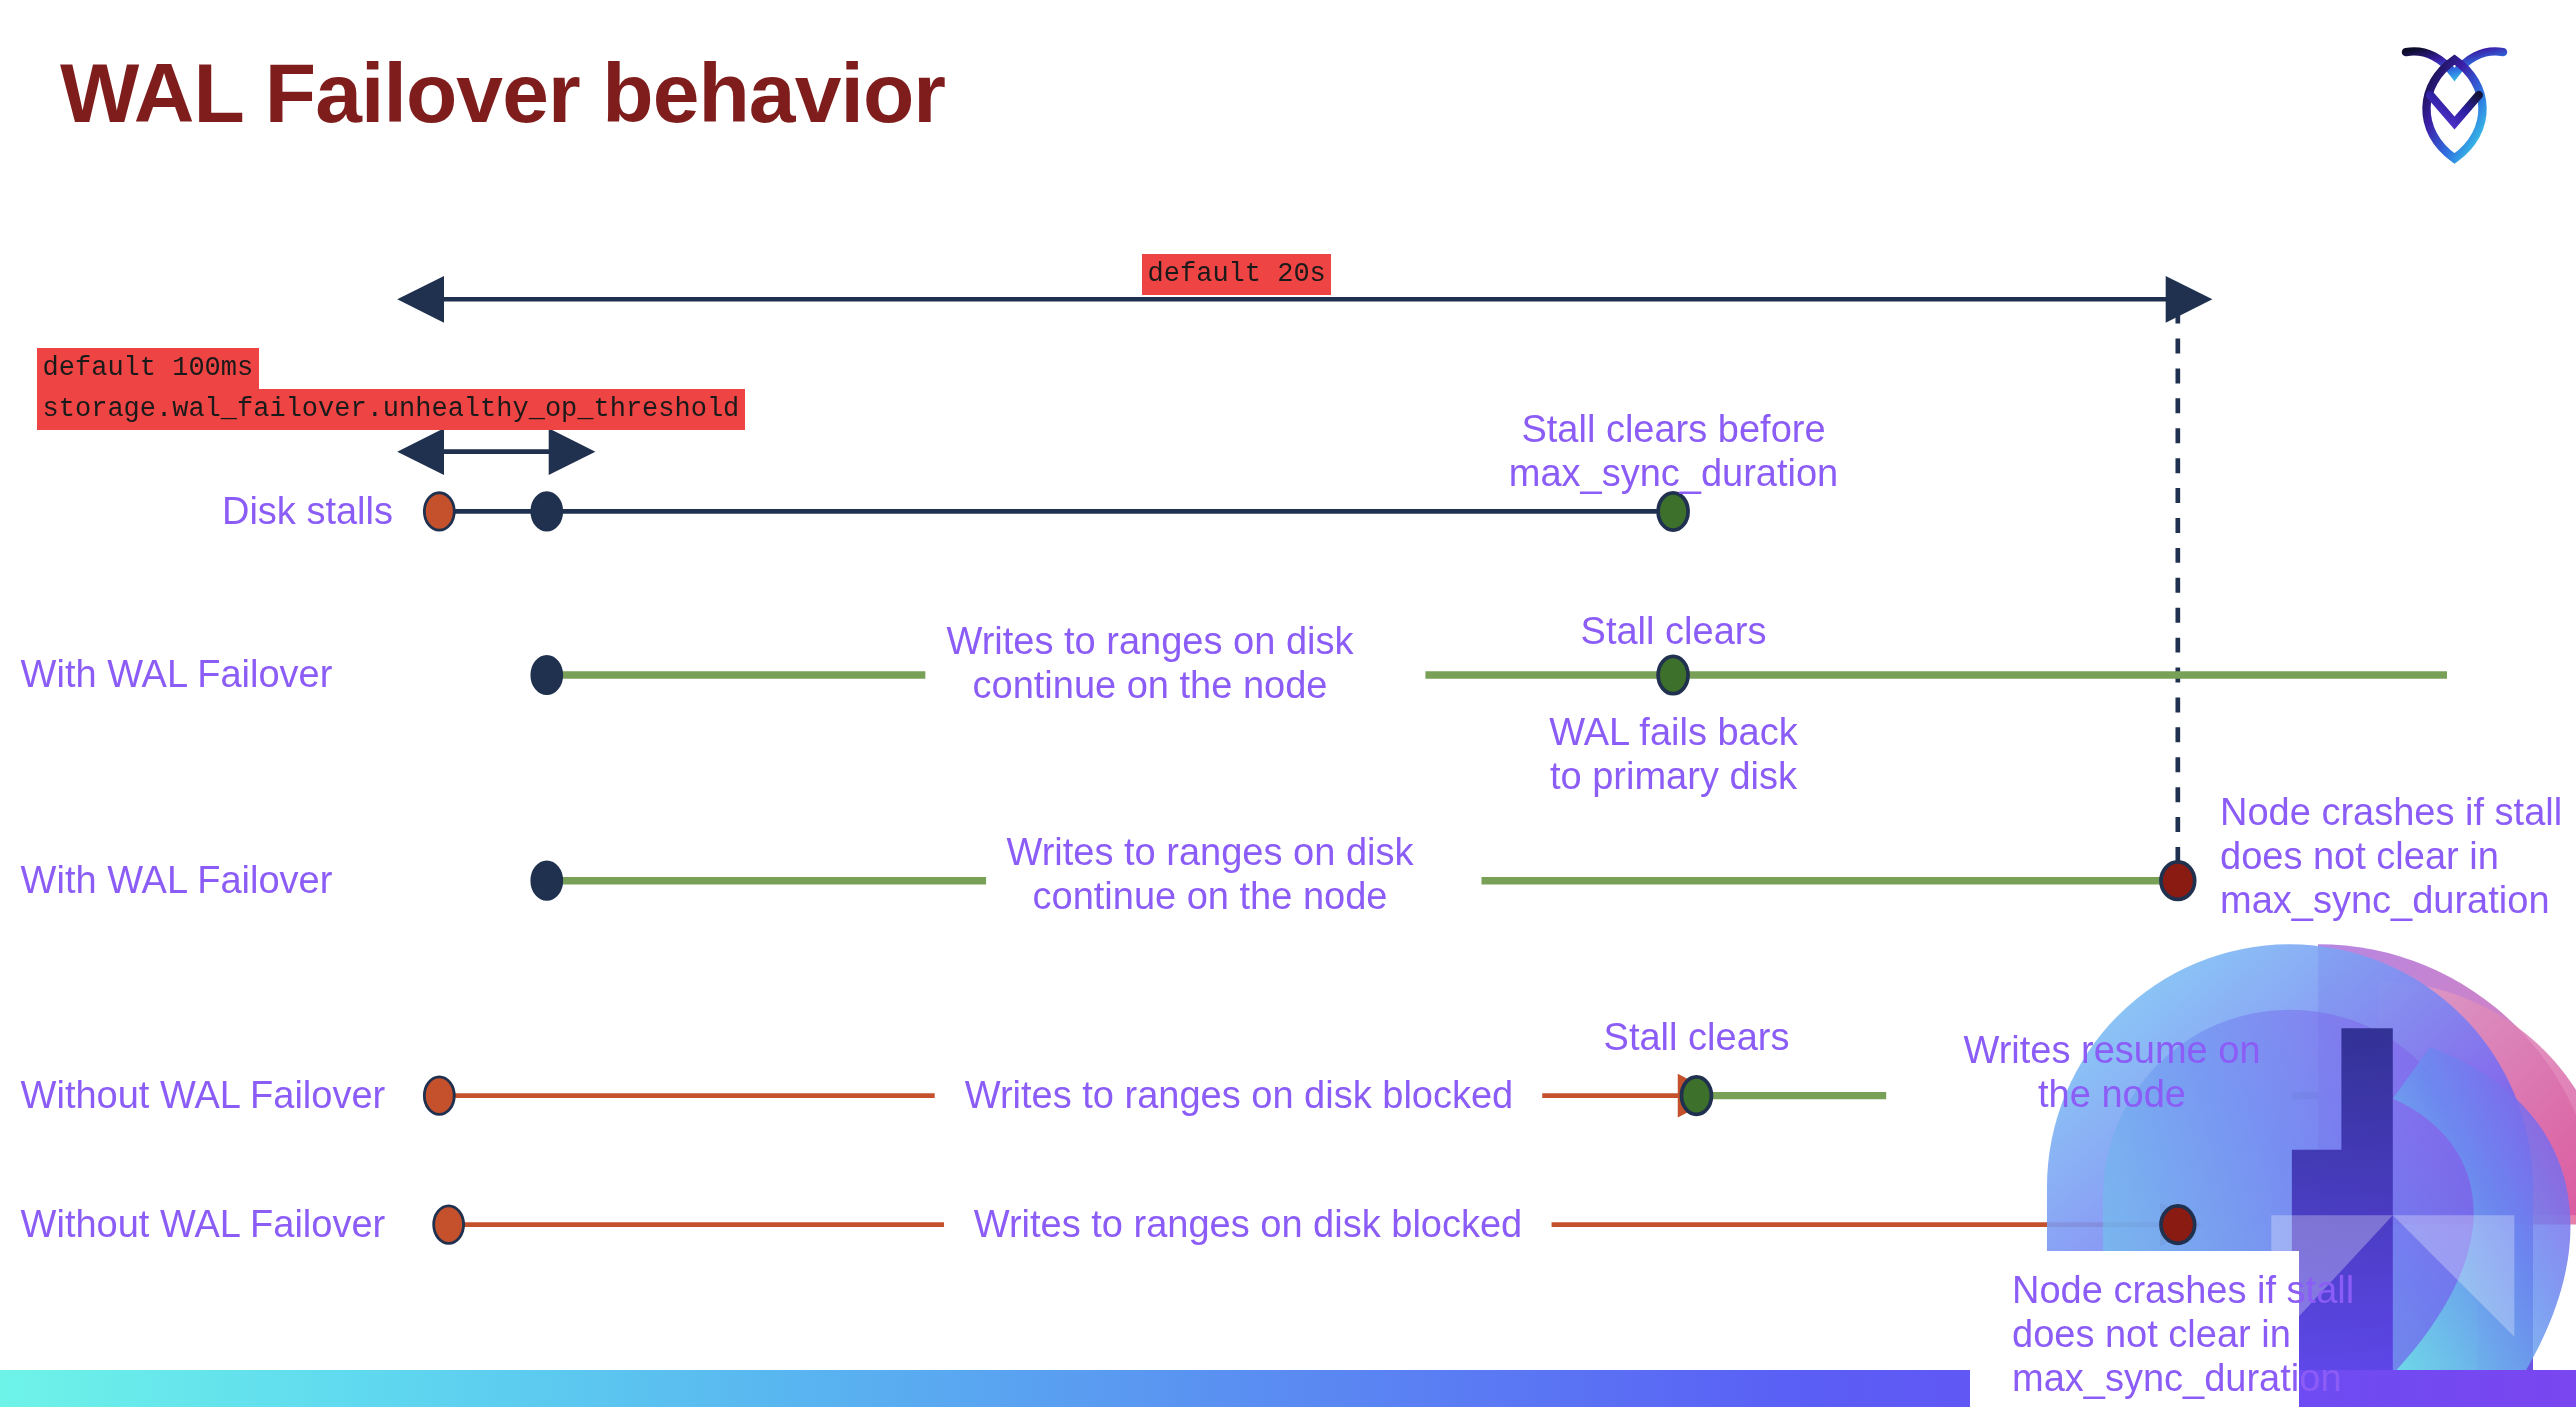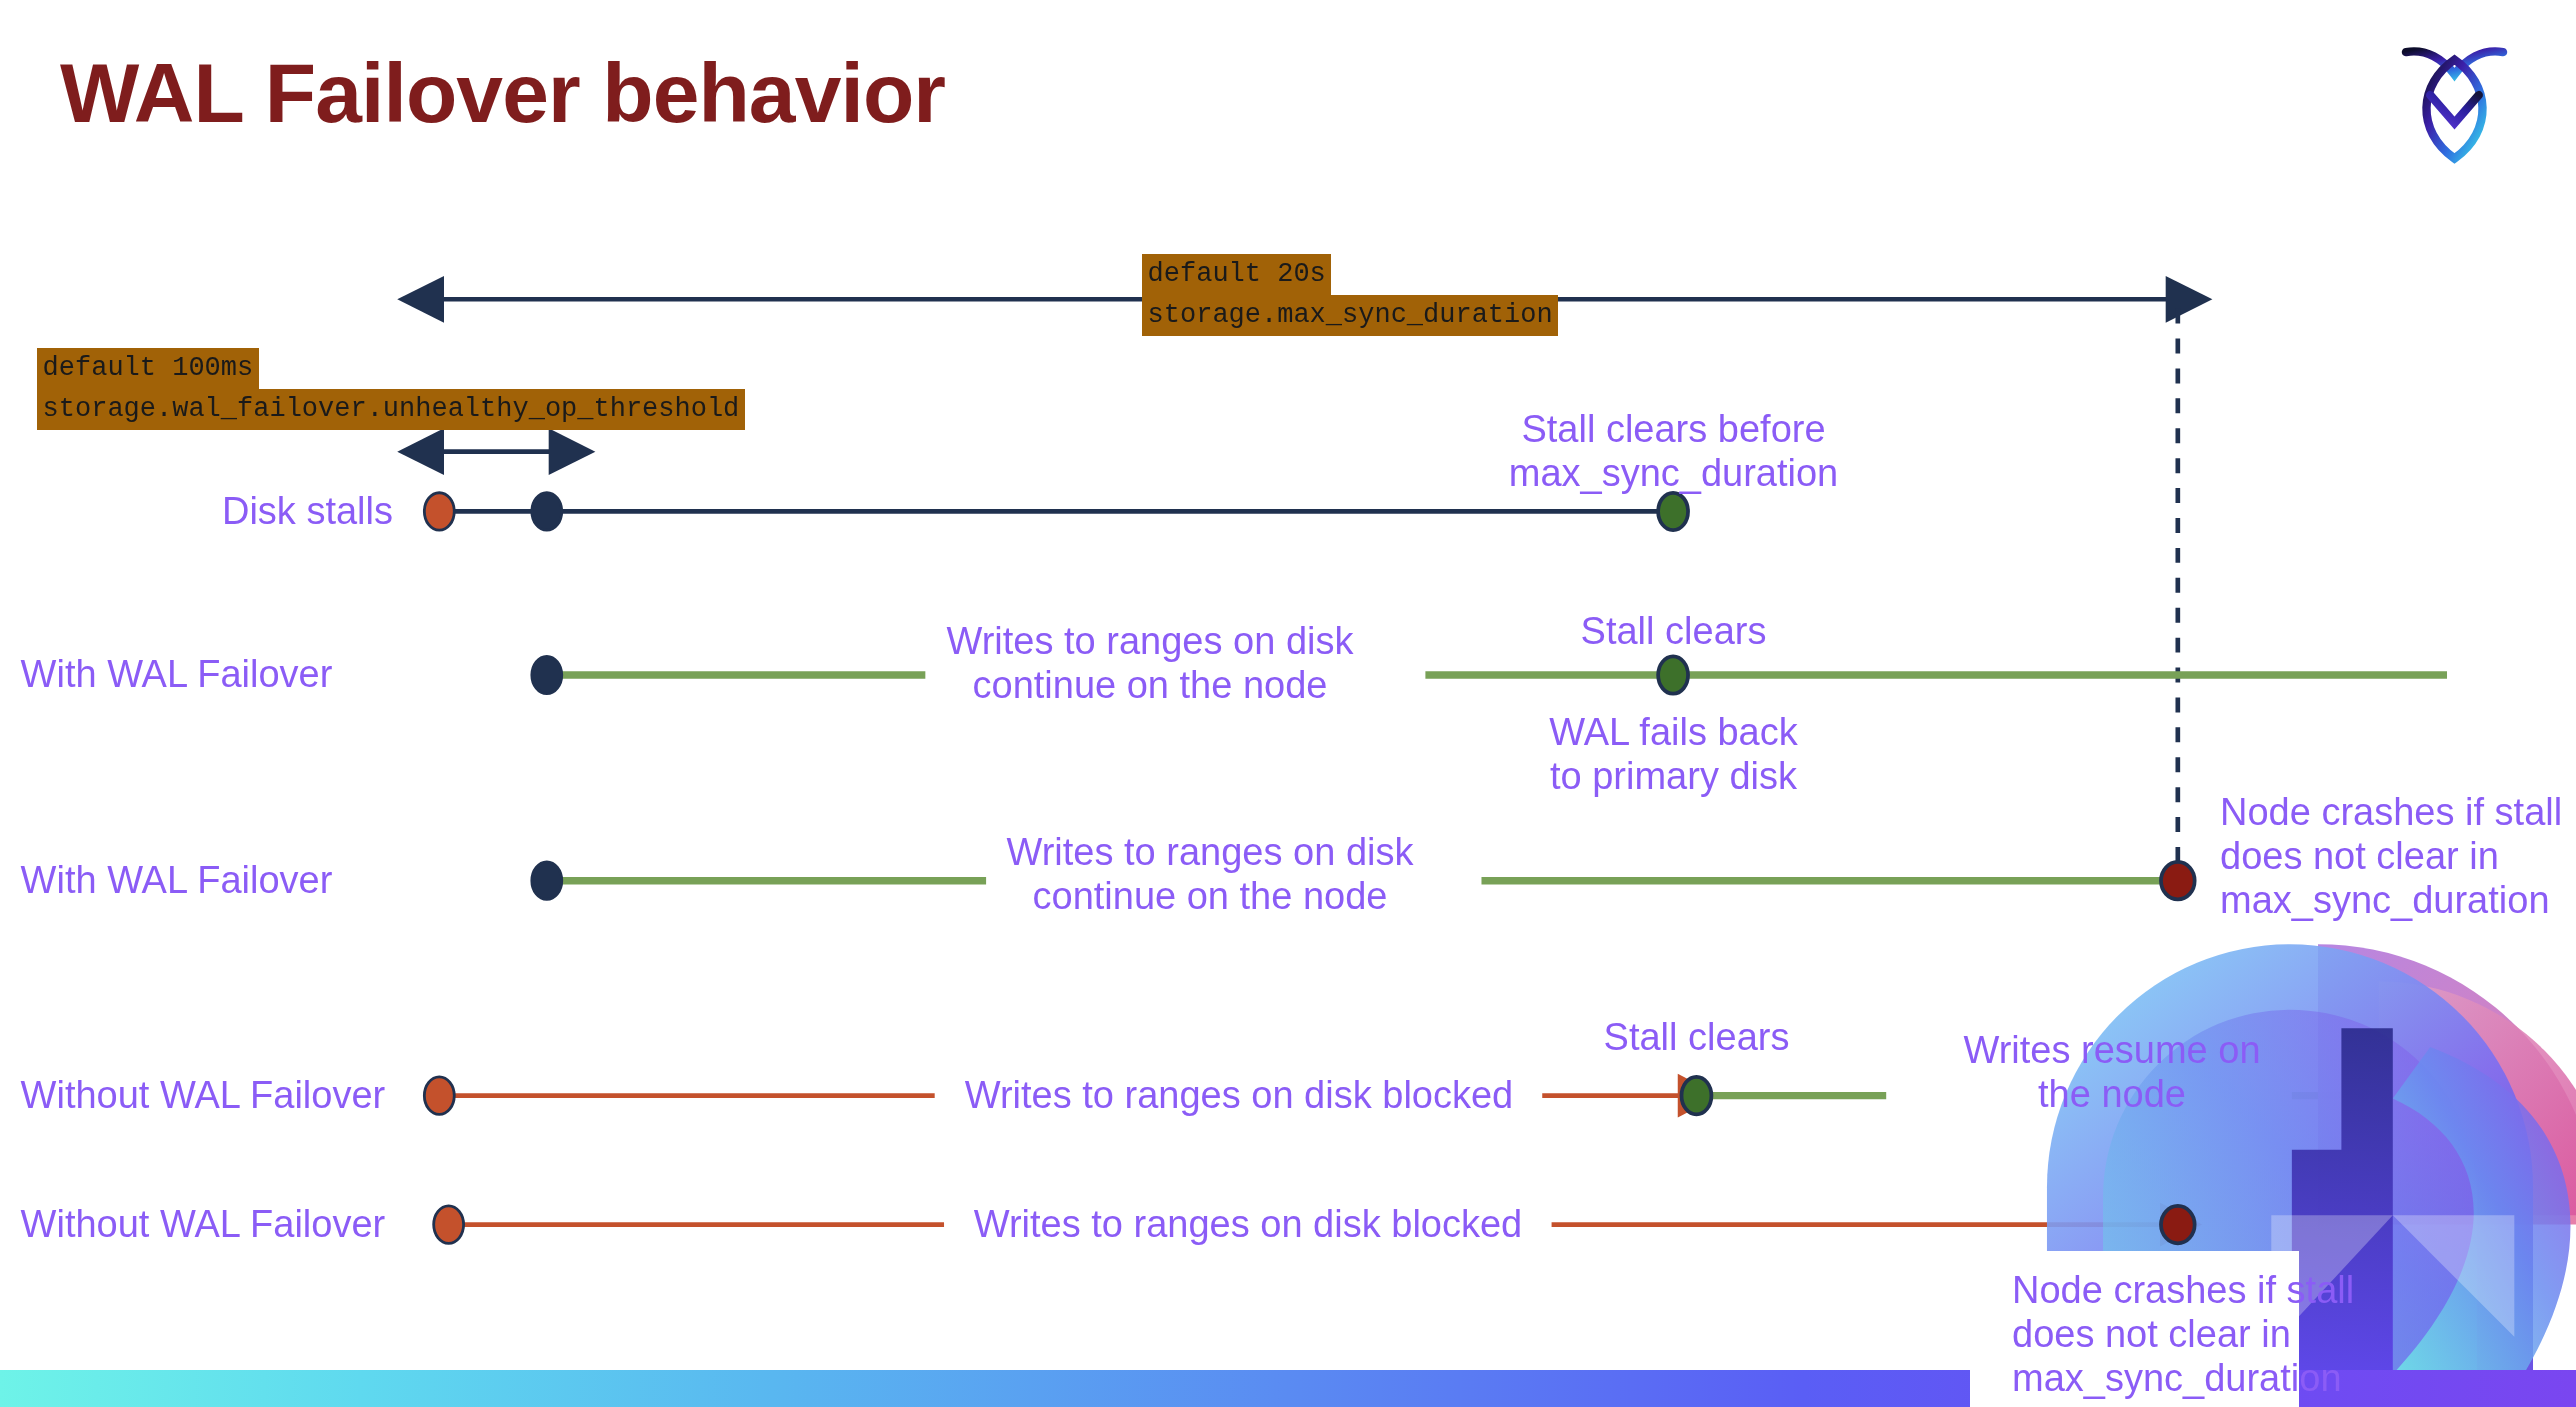--- a/index.html
+++ b/index.html
@@ -19,21 +19,21 @@
   }
 
   
   .logo{ position:absolute; left:2389px; top:26px; width:131px; height:140px; }
 
   
   .codechip{
     position:absolute;
     font-family:"Liberation Mono", monospace;
     font-size:27px; line-height:37px;
-    background:#a16207; color:#1a1a1a;
+    background:#ef4444; color:#1a1a1a;
     padding:1.9px 5.6px; white-space:nowrap;
   }
 
   
   .lbl{
     position:absolute; font-size:38px; line-height:45px;
     color:#8b5cf6; white-space:nowrap;
   }
   .lbl.ctr{ text-align:center; }
   .lbl.right{ text-align:right; }
@@ -178,21 +178,20 @@
       <path d="M2452 1230 L2505 1230 L2505 1100 L2560 1100 L2560 1470 L2452 1470 Z" fill="url(#gp5)" opacity="0.9"></path>
 
       <g opacity="0.28" fill="#ffffff">
         <path d="M2430 1300 L2560 1300 L2430 1440 Z"></path>
         <path d="M2560 1300 L2690 1300 L2690 1430 Z"></path>
       </g>
     </g>
   </svg>
 
   <div class="codechip" style="left:1142px; top:254px;">default 20s</div>
-  <div class="codechip" style="left:1142px; top:295px;">storage.max_sync_duration</div>
 
   <div class="codechip" style="left:37px; top:348px;text-align:right;">default 100ms</div>
   <div class="codechip" style="left:37px; top:389px;">storage.wal_failover.unhealthy_op_threshold</div>
 
   <div class="lbl right" style="left:0px; top:489px; width:393px;padding-left:8px;">Disk stalls</div>
   <div class="lbl" style="left:20.6px; top:652px;">With WAL Failover</div>
   <div class="lbl" style="left:20.6px; top:858px;">With WAL Failover</div>
   <div class="lbl" style="left:20.6px; top:1073px;">Without WAL Failover</div>
   <div class="lbl" style="left:20.6px; top:1202px;">Without WAL Failover</div>
 

